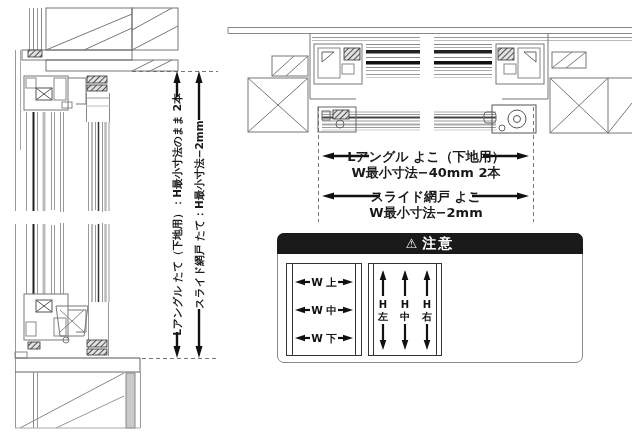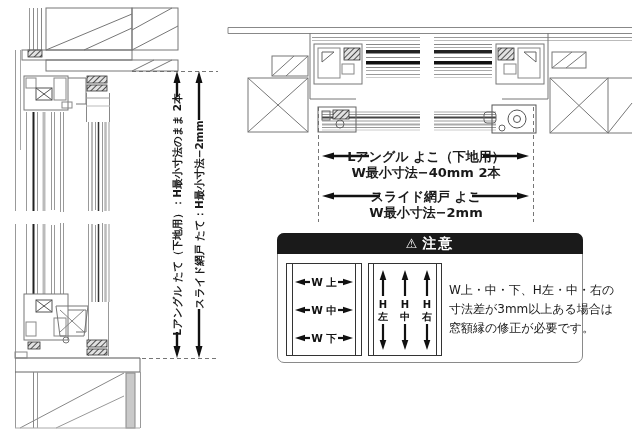--- a/index.html
+++ b/index.html
@@ -349,19 +349,14 @@
           <polygon points="37,87 33.7,77 40.3,77"></polygon>
       <polygon points="59,7 55.7,17 62.3,17"></polygon>
           <line x1="59" y1="16" x2="59" y2="33" stroke="#111" stroke-width="2.2"></line>
       <text x="59" y="45" text-anchor="middle" font-size="10" font-weight="bold">H</text>
       <text x="59" y="57" text-anchor="middle" font-size="10" font-weight="bold">右</text>
       <line x1="59" y1="61" x2="59" y2="78" stroke="#111" stroke-width="2.2"></line>
           <polygon points="59,87 55.7,77 62.3,77"></polygon>
     </g>
   </svg>
 
-  <div class="caution-note">
-    <div>W上・中・下、H左・中・右の</div>
-    <div>寸法差が3mm以上ある場合は</div>
-    <div>窓額縁の修正が必要です。</div>
-  </div>
 </div>
 </div>
 
 </body></html>

